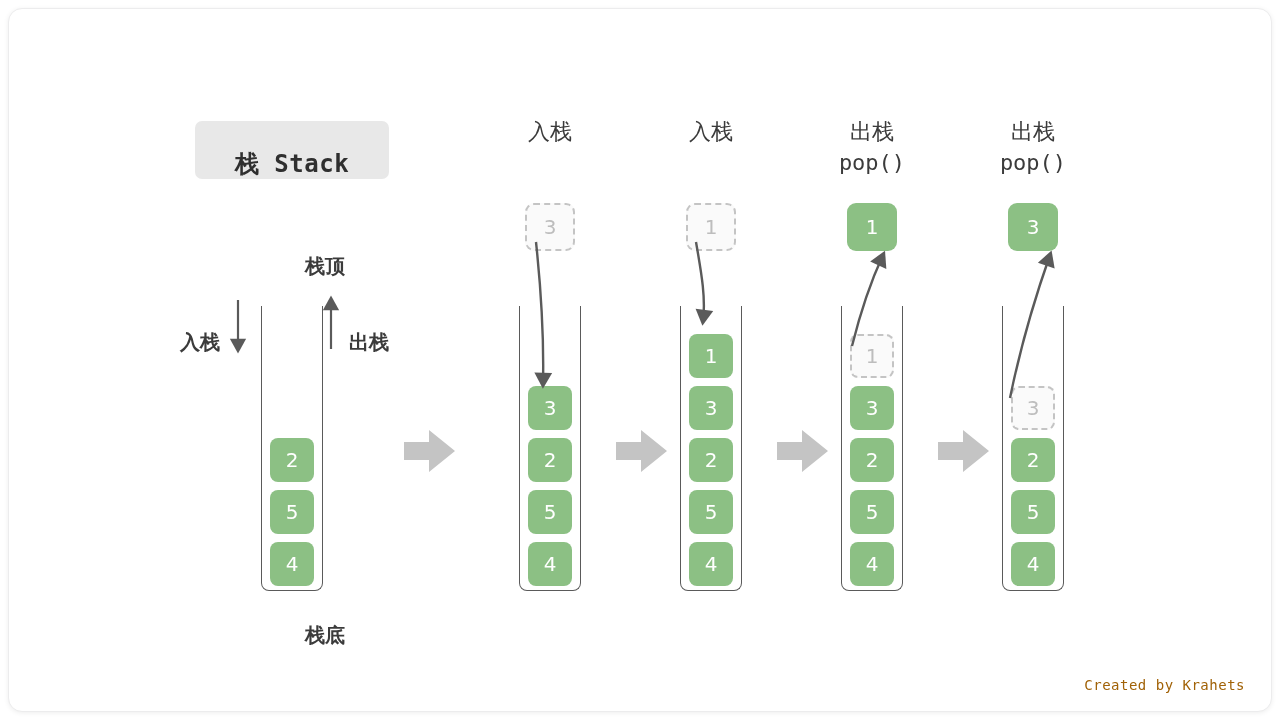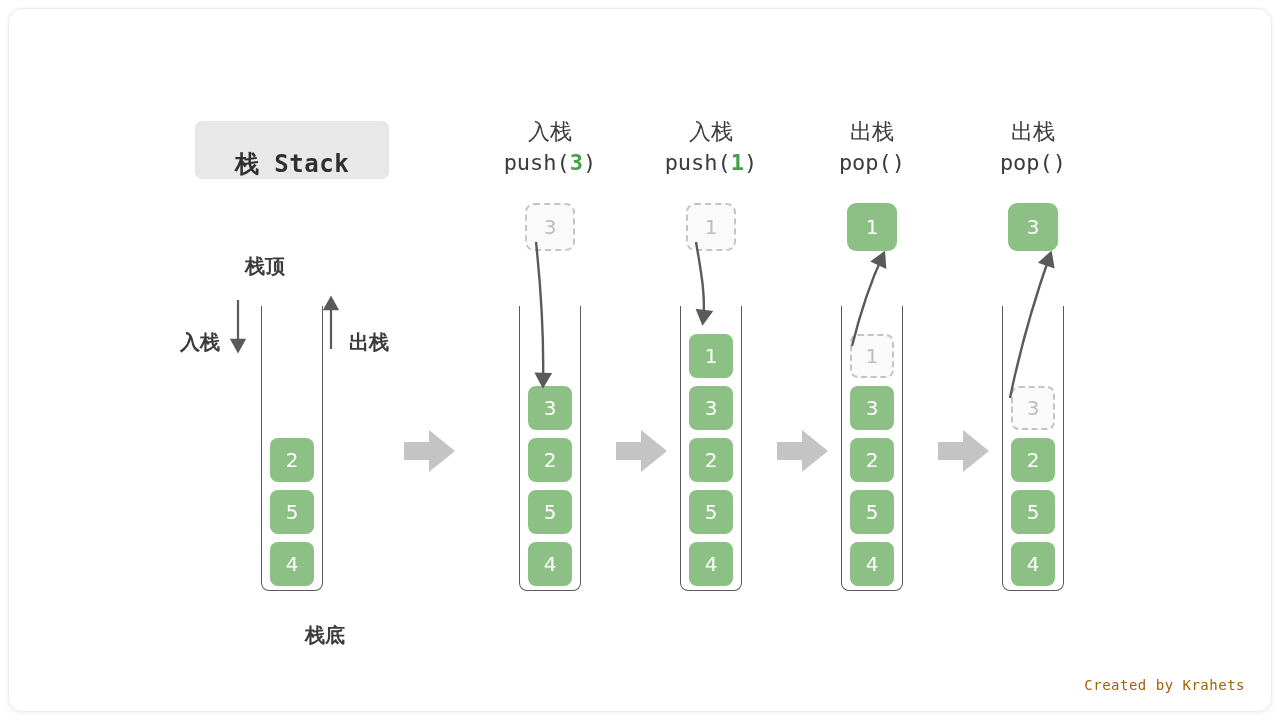--- a/index.html
+++ b/index.html
@@ -163,21 +163,21 @@
 </style>
 </head>
 <body>
 
 <div id="card">
 
   <div id="title-badge">
     <span class="t">栈 Stack</span>
   </div>
 
-  <div style="position:absolute;left:236px;top:244px;width:100px;text-align:left;">
+  <div style="position:absolute;left:236px;top:244px;width:100px;text-align:right;">
     <span class="cn-bold">栈顶</span>
   </div>
 
   <div style="position:absolute;left:236px;top:613px;width:100px;text-align:right;">
     <span class="cn-bold">栈底</span>
   </div>
 
   <div style="position:absolute;left:171px;top:320px;">
     <span class="cn-bold">入栈</span>
   </div>
@@ -190,34 +190,32 @@
     <div class="cells" id="left-cells">
         <div class="cell filled">2</div>
         <div class="cell filled">5</div>
         <div class="cell filled">4</div>
       </div>
   </div>
 
   <div id="steps-root">
       <div class="col-header" style="left: 446px; top: 108px;">
         <div class="line1">入栈</div>
-        <div class="line2"><span>push(</span><span class="arg">3</span><span>)</span></div>
       </div>
       <div class="float-box ghost" style="left: 516px; top: 194px;">3</div>
       <div class="stack" style="left: 510px; top: 297px; height: 285px;">
         <div class="cells">
           <div class="cell filled">3</div>
           <div class="cell filled">2</div>
           <div class="cell filled">5</div>
           <div class="cell filled">4</div>
         </div>
       </div>
       <div class="col-header" style="left: 607px; top: 108px;">
         <div class="line1">入栈</div>
-        <div class="line2"><span>push(</span><span class="arg">1</span><span>)</span></div>
       </div>
       <div class="float-box ghost" style="left: 677px; top: 194px;">1</div>
       <div class="stack" style="left: 671px; top: 297px; height: 285px;">
         <div class="cells">
           <div class="cell filled">1</div>
           <div class="cell filled">3</div>
           <div class="cell filled">2</div>
           <div class="cell filled">5</div>
           <div class="cell filled">4</div>
         </div>

